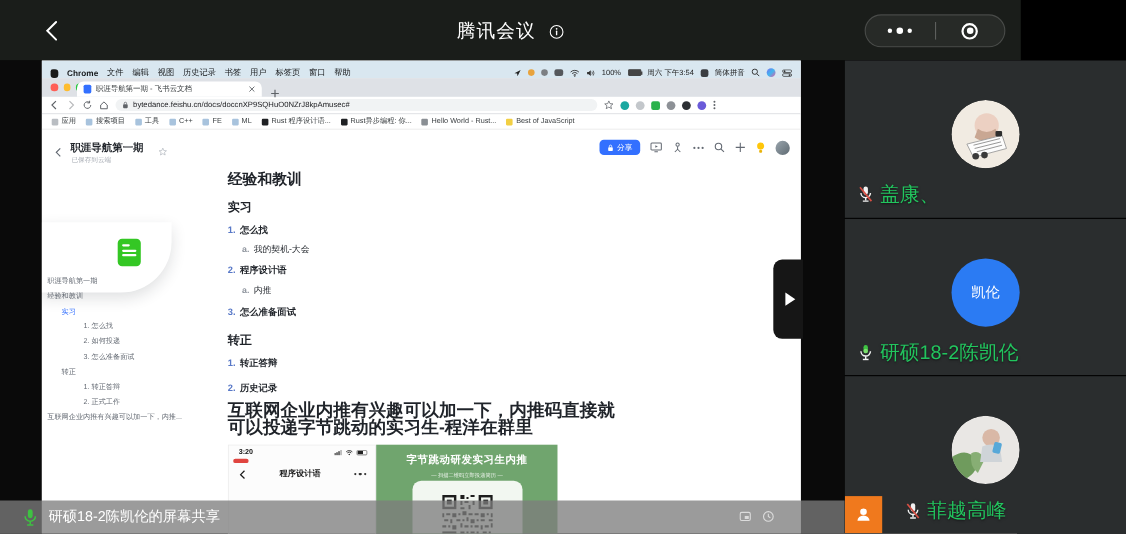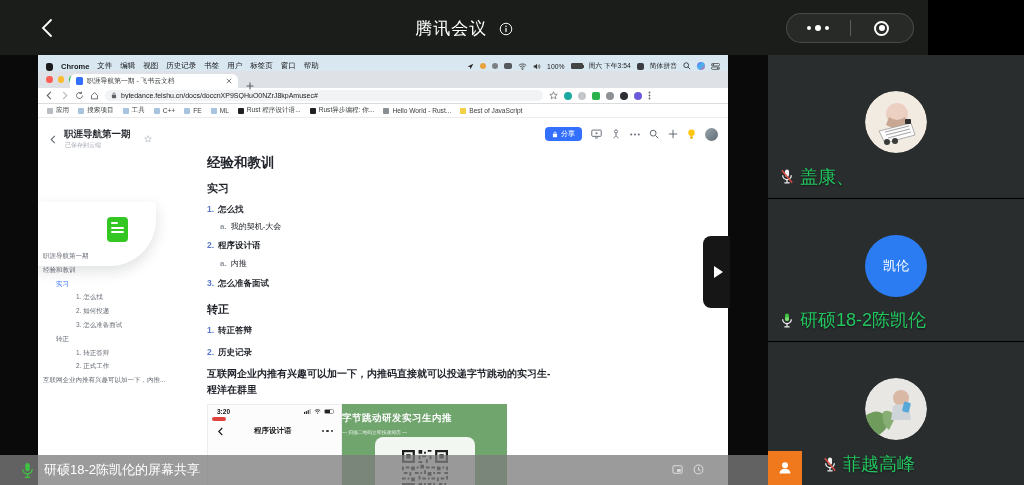--- a/index.html
+++ b/index.html
@@ -83,33 +83,33 @@
   .outline .active { color:#3370ff; }
 
   .content { position:absolute; left:169px; top:0; width:352px; height:368px; }
   .content > div { position:absolute; left:0; }
   .c-head { font-size:13.5px; font-weight:bold; color:#1f2329; }
   .c-sec { font-size:11px; font-weight:bold; color:#1f2329; }
   .c-li { font-size:8.5px; font-weight:bold; color:#1f2329; }
   .c-li .num { color:#5878c7; font-weight:bold; margin-right:4px; }
   .c-sub { font-size:8px; color:#1f2329; font-weight:normal; padding-left:13px; }
   .c-sub .num { color:#8f959e; margin-right:4px; }
-  .c-note { font-size:10px; font-weight:bold; color:#1f2329; line-height:16px; width:352px; }
+  .c-note { font-size:16px; font-weight:bold; color:#1f2329; line-height:16px; width:352px; }
 
   
   .phone { position:absolute; left:3px; top:286px; width:300px; height:82px; display:flex; overflow:hidden; }
   .ph-left { width:135px; background:#fcfcfc; border:1px solid #ededed; position:relative; }
   .ph-time { position:absolute; left:9px; top:3px; font-size:6.5px; font-weight:bold; color:#111; }
   .ph-rec { position:absolute; left:4px; top:12px; width:14px; height:3.5px; background:#e0443f; border-radius:2px; }
   .ph-status-ics { position:absolute; right:7px; top:4px; display:flex; gap:3px; align-items:center; }
   .ph-nav { position:absolute; left:0; right:0; top:18px; height:16px; display:flex; align-items:center; }
   .ph-navtitle { flex:1; text-align:center; font-size:7.5px; font-weight:bold; color:#1a1a1a; }
   .ph-dots { display:flex; gap:2px; margin-right:8px; }
   .ph-dots i { width:2.5px; height:2.5px; border-radius:50%; background:#333; }
-  .poster { width:165px; background:#70a56e; position:relative; text-align:left; }
+  .poster { width:165px; background:#70a56e; position:relative; text-align:center; }
   .poster-title { padding-top:8px; font-size:9.5px; font-weight:bold; color:#fff; letter-spacing:0.5px; }
   .poster-sub { margin-top:4px; font-size:4.8px; color:rgba(255,255,255,0.85); }
   .qr-card { position:absolute; left:50%; transform:translateX(-50%); top:33px; width:100px; height:60px;
              background:#f2f7f1; border-radius:8px; }
   .qr-card svg { position:absolute; left:50%; transform:translateX(-50%); top:13px; }
 
   
   .share-banner { position:absolute; left:0; top:400px; width:768px; height:30px; background:rgba(125,125,125,0.77);
                   display:flex; align-items:center; padding-left:20px; }
   .share-banner .lbl { color:#fff; font-size:13px; margin-left:9px; }

